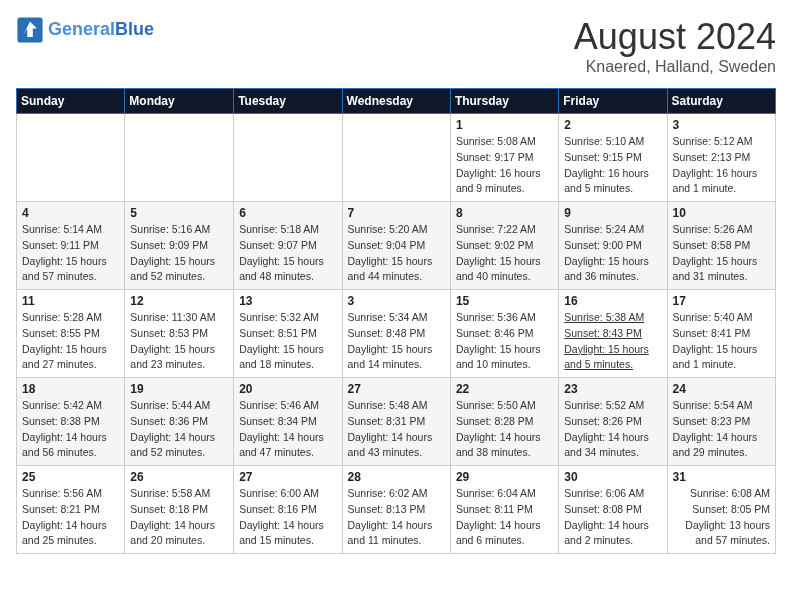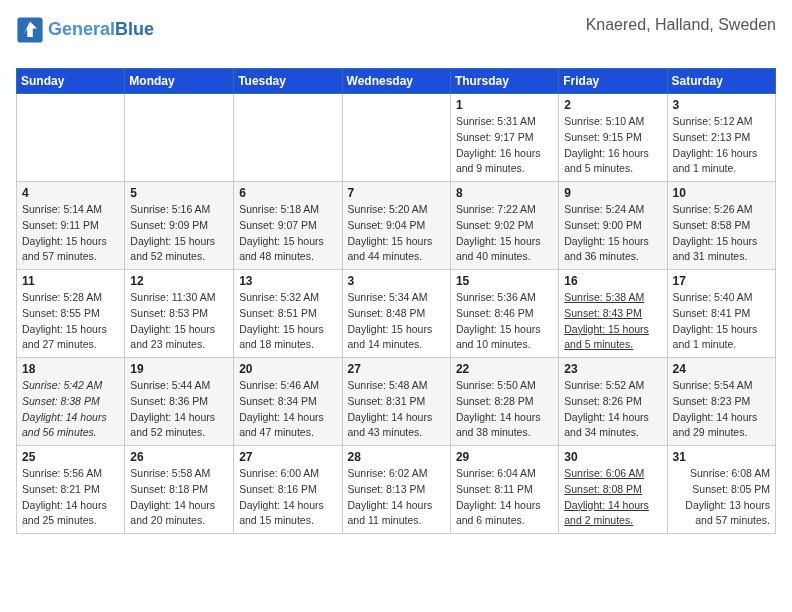--- a/index.html
+++ b/index.html
@@ -7,21 +7,21 @@
       font-family: Arial, sans-serif;
       background: #fff;
       width: 792px;
       min-height: 612px;
       padding: 16px;
     }
     .header-section {
       display: flex;
       justify-content: space-between;
       align-items: flex-start;
-      margin-bottom: 24px;
+      margin-bottom: 12px;
     }
     .logo {
       display: flex;
       align-items: center;
     }
     .logo-text {
       font-size: 18px;
       font-weight: bold;
       color: #333;
       line-height: 1.1;
@@ -45,21 +45,21 @@
     .calendar-subtitle {
       font-size: 16px;
       color: #555;
     }
     table {
       width: 100%;
       border-collapse: collapse;
       font-size: 11px;
     }
     thead tr th {
-      background-color: #1d4ed8;
+      background-color: #0f172a;
       color: #fff;
       padding: 5px 4px;
       text-align: left;
       font-size: 12px;
       border: 1px solid #2a6eb5;
     }
     tbody tr td {
       border: 1px solid #ccc;
       padding: 4px 5px;
       vertical-align: top;
@@ -93,20 +93,21 @@
   <div class="logo">
     <svg class="logo-icon" viewBox="0 0 40 40">
       <rect x="2" y="2" width="36" height="36" rx="4" fill="#2a6eb5"></rect>
       <polygon points="10,28 20,8 30,18 24,18 24,30 16,30 16,18" fill="white"></polygon>
     </svg>
     <div class="logo-text">
       <div><span>General</span><span style="color:#2a6eb5">Blue</span></div>
     </div>
   </div>
   <div class="title-block">
+    <div class="calendar-title">August 2024</div>
     <div class="calendar-subtitle">Knaered, Halland, Sweden</div>
   </div>
 </div>
 
 <table>
   <thead>
     <tr>
     <th>Sunday</th>
         <th>Monday</th>
         <th>Tuesday</th>
@@ -117,21 +118,21 @@
       </tr>
   </thead>
   <tbody id="calendar-body">
   <tr>
         <td class="empty-cell"></td>
         <td class="empty-cell"></td>
         <td class="empty-cell"></td>
         <td class="empty-cell"></td>
         <td>
           <span class="day-num">1</span>
-          <div class="day-info" style="white-space: pre-line;">Sunrise: 5:31 AM
+          <div class="day-info" style="white-space: pre-line;">Sunrise: 5:08 AM
 Sunset: 9:17 PM
 Daylight: 16 hours
 and 9 minutes.</div>
         </td>
         <td>
           <span class="day-num">2</span>
           <div class="day-info" style="white-space: pre-line;">Sunrise: 5:10 AM
 Sunset: 9:15 PM
 Daylight: 16 hours
 and 5 minutes.</div>
@@ -242,21 +243,21 @@
           <span class="day-num">17</span>
           <div class="day-info" style="white-space: pre-line;">Sunrise: 5:40 AM
 Sunset: 8:41 PM
 Daylight: 15 hours
 and 1 minute.</div>
         </td>
       </tr>
       <tr>
         <td>
           <span class="day-num">18</span>
-          <div class="day-info" style="white-space: pre-line; font-style: italic;">Sunrise: 5:42 AM
+          <div class="day-info" style="white-space: pre-line;">Sunrise: 5:42 AM
 Sunset: 8:38 PM
 Daylight: 14 hours
 and 56 minutes.</div>
         </td>
         <td>
           <span class="day-num">19</span>
           <div class="day-info" style="white-space: pre-line;">Sunrise: 5:44 AM
 Sunset: 8:36 PM
 Daylight: 14 hours
 and 52 minutes.</div>
@@ -328,21 +329,21 @@
         </td>
         <td>
           <span class="day-num">29</span>
           <div class="day-info" style="white-space: pre-line;">Sunrise: 6:04 AM
 Sunset: 8:11 PM
 Daylight: 14 hours
 and 6 minutes.</div>
         </td>
         <td>
           <span class="day-num">30</span>
-          <div class="day-info" style="white-space: pre-line; text-decoration: underline;">Sunrise: 6:06 AM
+          <div class="day-info" style="white-space: pre-line;">Sunrise: 6:06 AM
 Sunset: 8:08 PM
 Daylight: 14 hours
 and 2 minutes.</div>
         </td>
         <td>
           <span class="day-num">31</span>
           <div class="day-info" style="white-space: pre-line; text-align: right;">Sunrise: 6:08 AM
 Sunset: 8:05 PM
 Daylight: 13 hours
 and 57 minutes.</div>

